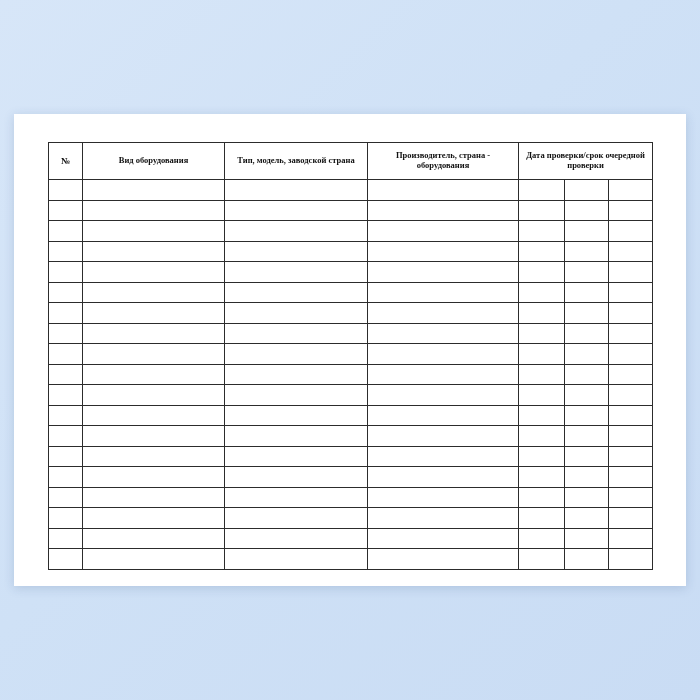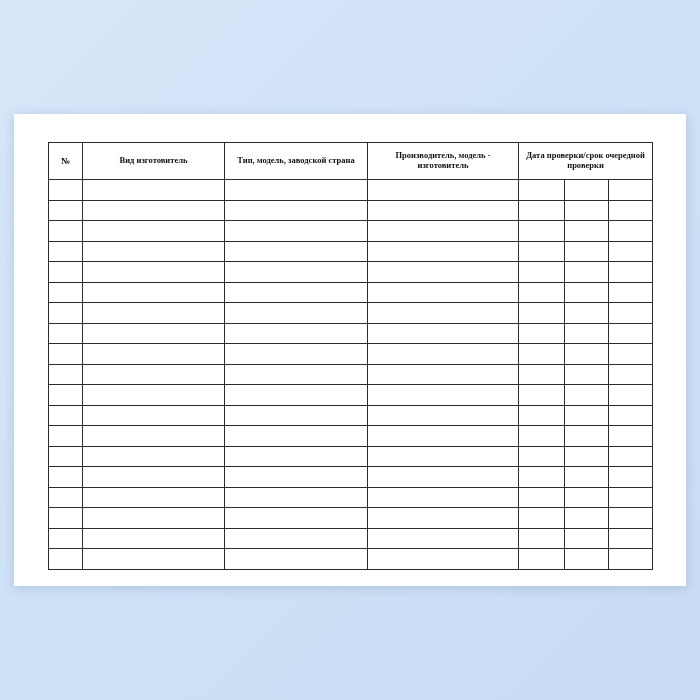--- a/index.html
+++ b/index.html
@@ -83,23 +83,23 @@
           <col class="col-kind">
           <col class="col-type">
           <col class="col-maker">
           <col class="col-d1">
           <col class="col-d2">
           <col class="col-d3">
         </colgroup>
         <thead>
           <tr>
             <th class="num-head">№</th>
-            <th>Вид изготовитель</th>
+            <th>Вид оборудования</th>
             <th>Тип, модель, заводской страна</th>
-            <th>Производитель, модель - изготовитель</th>
+            <th>Производитель, страна - оборудования</th>
             <th colspan="3">Дата проверки/срок очередной проверки</th>
           </tr>
         </thead>
         <tbody id="table-body">
             <tr>
               <td></td>
               <td></td>
               <td></td>
               <td></td>
               <td></td>

